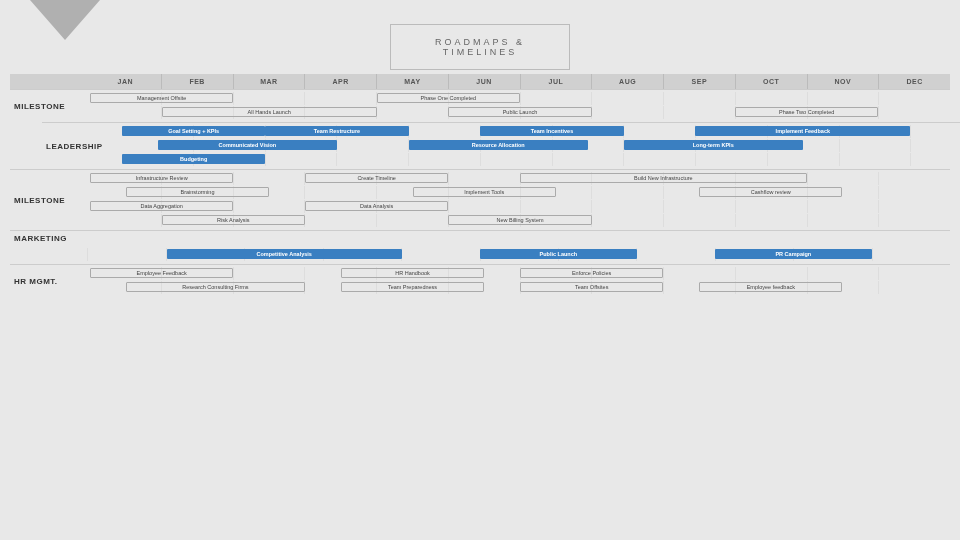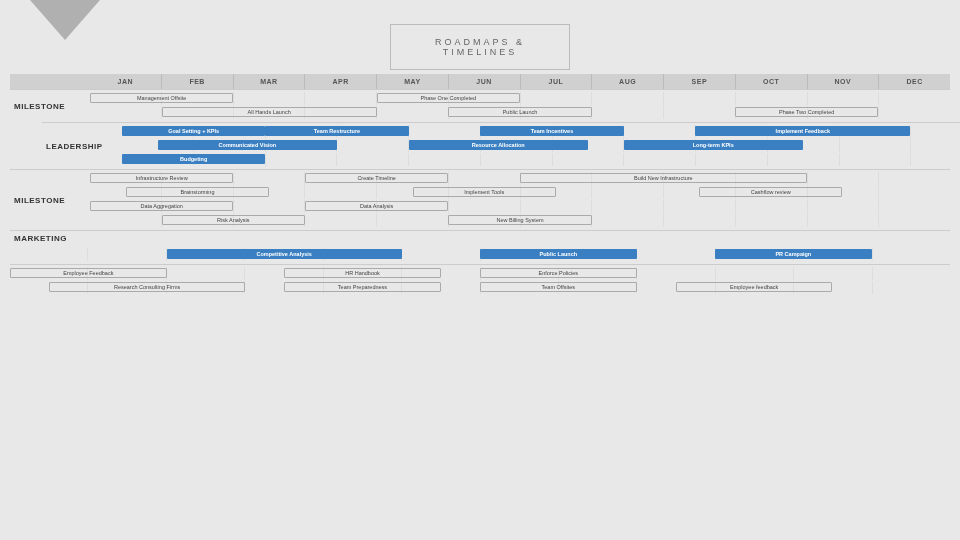--- a/index.html
+++ b/index.html
@@ -321,20 +321,21 @@
               <div class="grid-col"></div>
               <div class="grid-col"></div>
             </div>
             <div style="position: absolute; height: 10px; top: 1px; left: 16.667%; width: 25%; background: rgb(58, 127, 193); display: flex; align-items: center; justify-content: center; font-size: 5.5px; font-weight: bold; color: white; white-space: nowrap; overflow: hidden; border-radius: 1px;">Competitive Analysis</div>
             <div style="position: absolute; height: 10px; top: 1px; left: 50%; width: 16.667%; background: rgb(58, 127, 193); display: flex; align-items: center; justify-content: center; font-size: 5.5px; font-weight: bold; color: white; white-space: nowrap; overflow: hidden; border-radius: 1px;">Public Launch</div>
             <div style="position: absolute; height: 10px; top: 1px; left: 75%; width: 16.667%; background: rgb(58, 127, 193); display: flex; align-items: center; justify-content: center; font-size: 5.5px; font-weight: bold; color: white; white-space: nowrap; overflow: hidden; border-radius: 1px;">PR Campaign</div>
           </div>
         </div>
       </div>
       <div style="display: flex; width: 100%; border-top: 1px solid rgb(204, 204, 204);">
+        <div class="section-label">HR MGMT.</div>
         <div style="flex: 1 1 0%; display: flex; flex-direction: column; padding: 2px 0px;">
           <div style="position: relative; height: 13px; width: 100%; margin-bottom: 1px;">
             <div class="grid-overlay">
               <div class="grid-col"></div>
               <div class="grid-col"></div>
               <div class="grid-col"></div>
               <div class="grid-col"></div>
               <div class="grid-col"></div>
               <div class="grid-col"></div>
               <div class="grid-col"></div>

